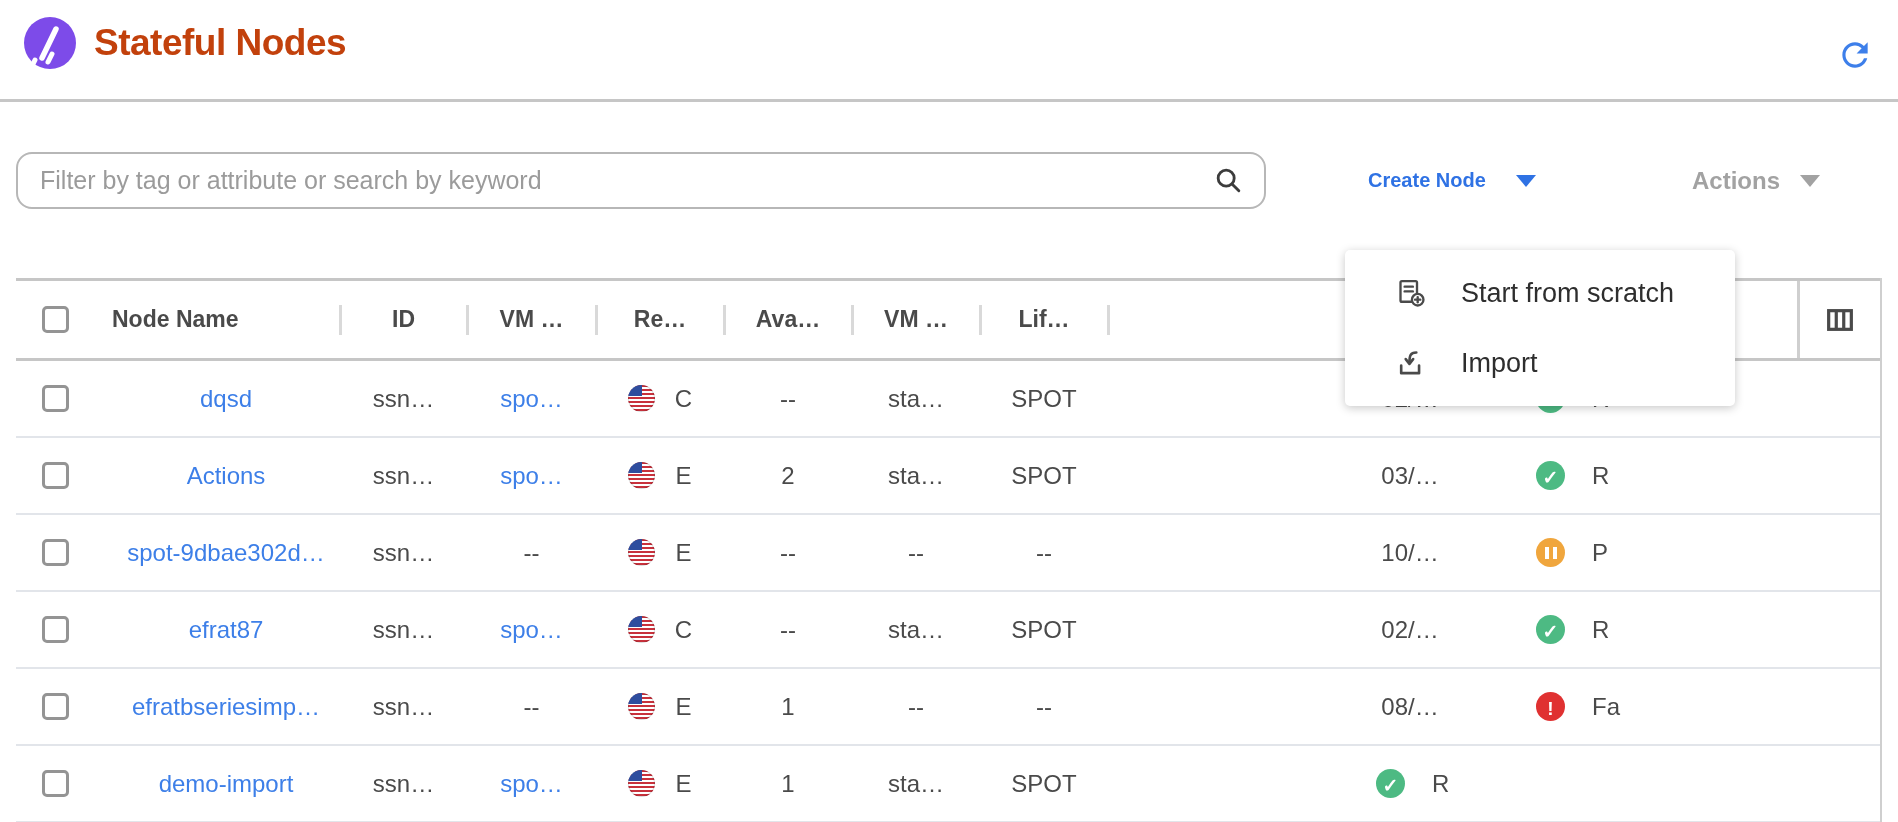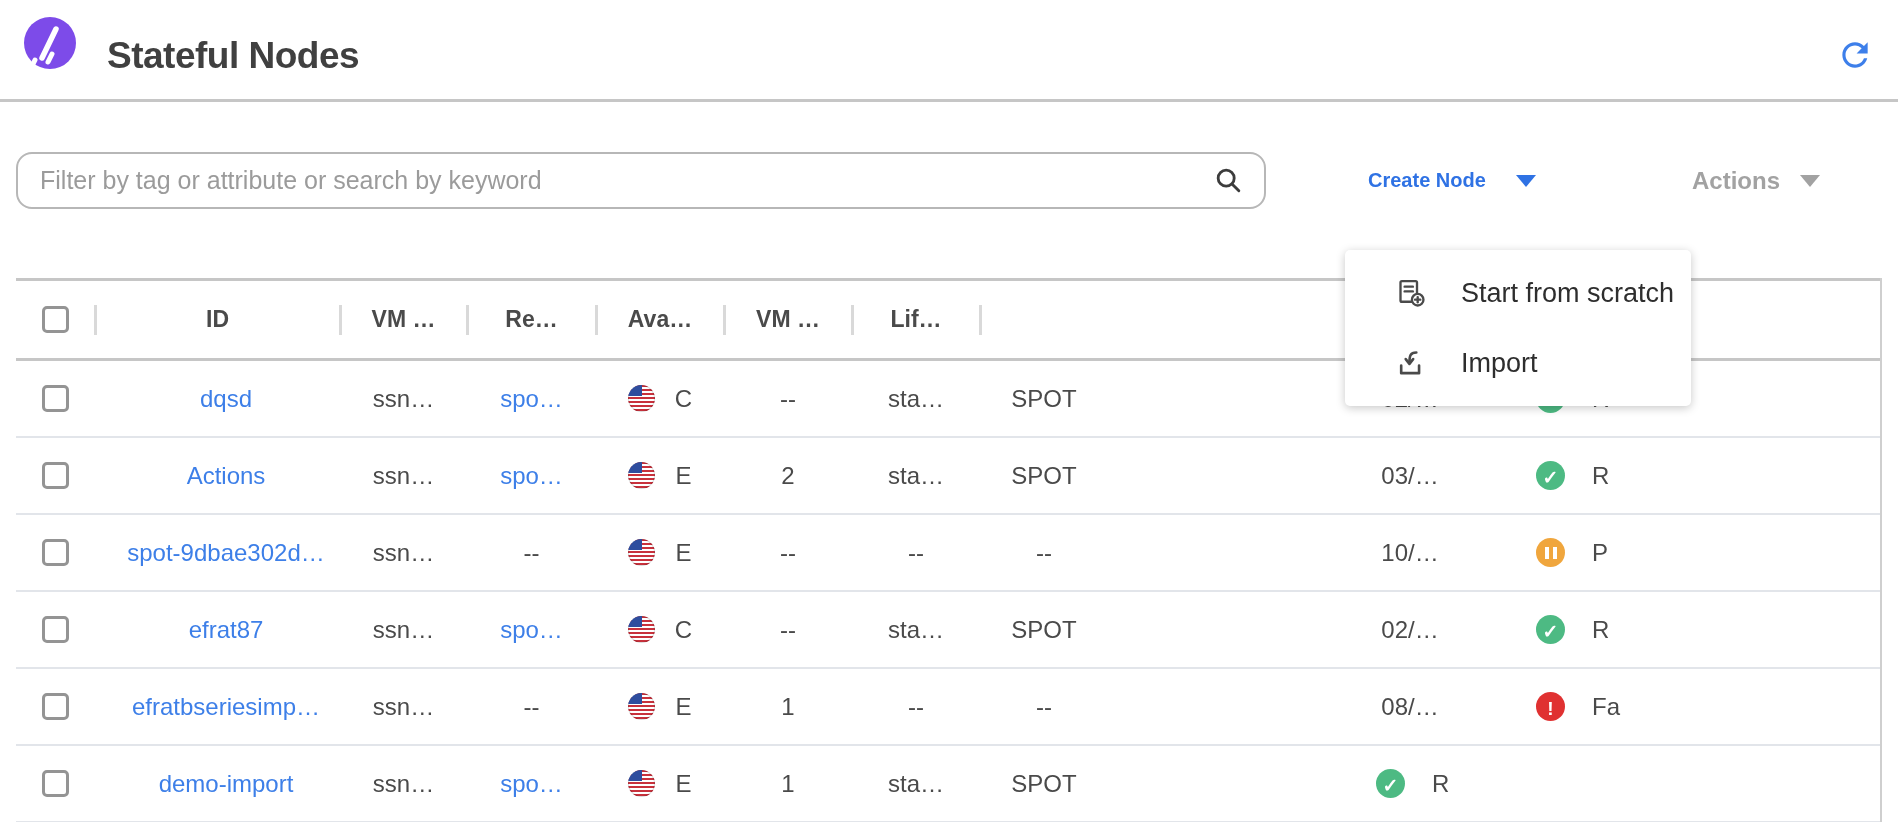--- a/index.html
+++ b/index.html
@@ -7,22 +7,22 @@
   body {
     width:1898px; height:822px; overflow:hidden; background:#fff;
     font-family:"Liberation Sans", sans-serif; color:#4a4a4a;
     position:relative;
   }
 
   
   .topbar { position:absolute; left:0; top:0; width:1898px; height:100px; }
   .logo { position:absolute; left:22px; top:16px; width:56px; height:56px; }
   .page-title {
-    position:absolute; left:94px; top:22px; margin:13px;
-    font-size:37px; font-weight:700; color:#404040; letter-spacing:-0.5px;
+    position:absolute; left:94px; top:22px; margin:0;
+    font-size:37px; font-weight:700; color:#c2410c; letter-spacing:-0.5px;
   }
   .refresh-btn { position:absolute; left:1836px; top:36px; width:38px; height:38px; cursor:pointer; }
   .topbar-divider { position:absolute; left:0; top:99px; width:1898px; height:3px; background:#c6c6c6; }
 
   
   .filter-box { position:absolute; left:16px; top:152px; width:1250px; height:57px; }
   .filter-input {
     width:100%; height:100%; border:2px solid #b7b7b7; border-radius:16px;
     font-family:"Liberation Sans", sans-serif; font-size:25px; color:#4a4a4a;
     padding:0 70px 0 22px; outline:none;
@@ -85,21 +85,21 @@
   .st-running { background:#4dba83; }
   .st-paused  { background:#f0a63d; }
   .st-failed  { background:#e03131; }
   .st-running .glyph::after { content:"✓"; font-size:19px; font-weight:700; }
   .st-failed  .glyph::after { content:"!"; font-size:19px; font-weight:700; }
   .st-paused  .glyph { width:12px; height:12px; border-left:4px solid #fff; border-right:4px solid #fff; }
   .status-label { font-size:24px; color:#4a4a4a; }
 
   
   .menu {
-    position:absolute; left:1345px; top:250px; width:346px; background:#fff;
+    position:absolute; left:1345px; top:250px; width:390px; background:#fff;
     border-radius:5px; box-shadow:0 2px 10px rgba(0,0,0,0.22); z-index:20; padding:8px 0;
   }
   .menu-item { height:70px; display:flex; align-items:center; padding-left:50px; gap:33px; cursor:pointer; }
   .menu-item svg { width:33px; height:33px; flex:none; }
   .menu-label { font-size:27px; color:#2e2e2e; }
 </style>
 </head>
 <body>
 
 <div class="topbar">
@@ -132,20 +132,21 @@
 <div class="dd-button actions-dd">
   <span class="dd-label">Actions</span>
   <span class="caret"></span>
 </div>
 
 <div class="table">
   <div class="thead grid-row">
     <div class="th">
       <span class="checkbox"></span>
     </div>
+    <div class="th c-name">Node Name</div>
     <div class="th vdiv">ID</div>
     <div class="th vdiv">VM …</div>
     <div class="th vdiv">Re…</div>
     <div class="th vdiv">Ava…</div>
     <div class="th vdiv">VM …</div>
     <div class="th vdiv">Lif…</div>
     <div class="th vdiv"></div>
     <div class="th"></div>
     <div class="th"></div>
     <div class="th picker">

